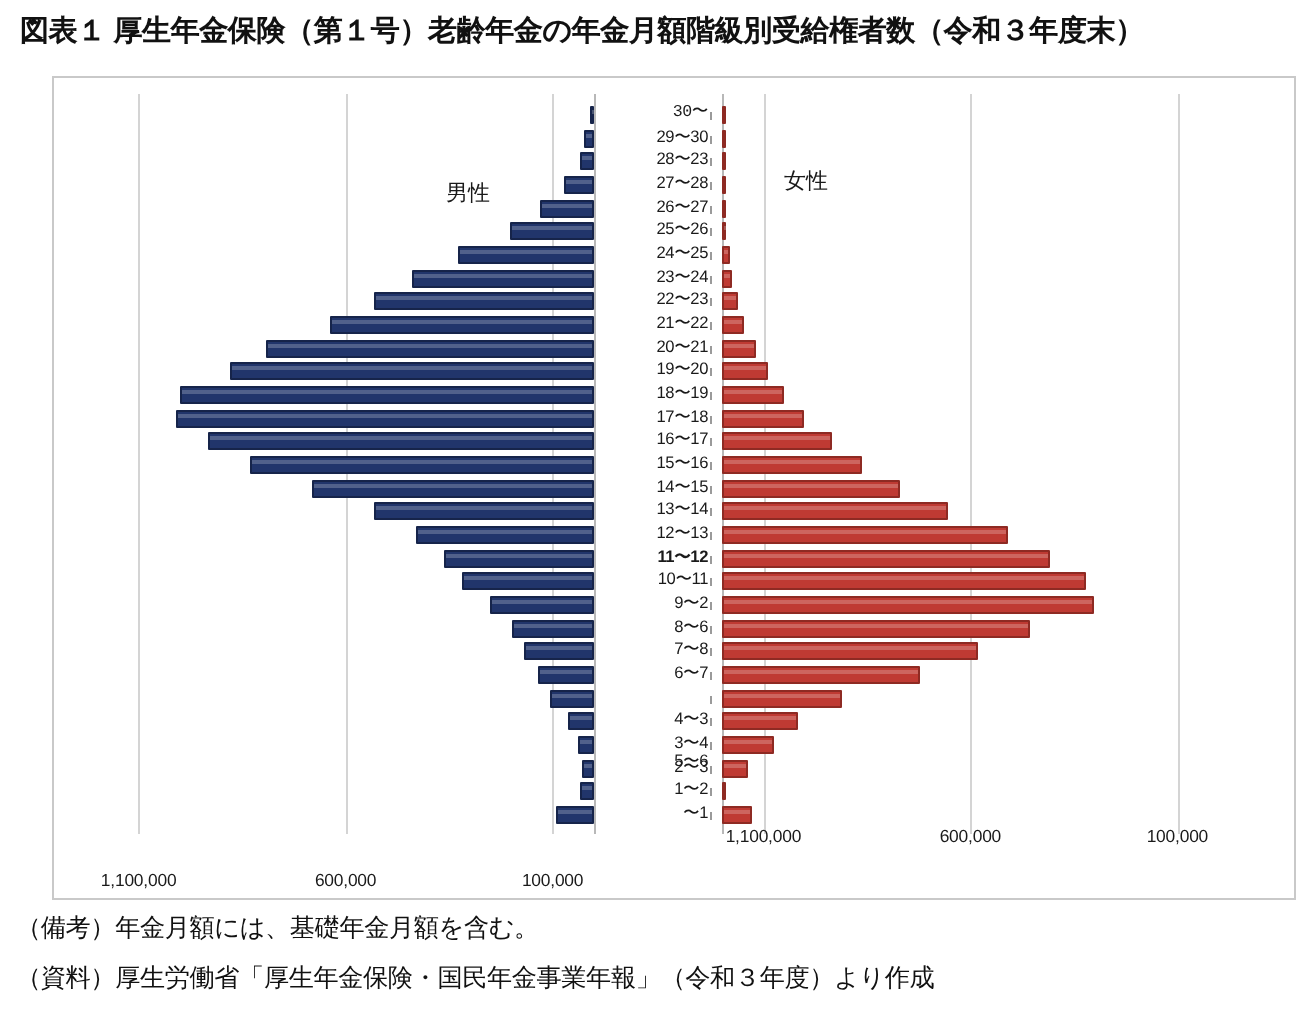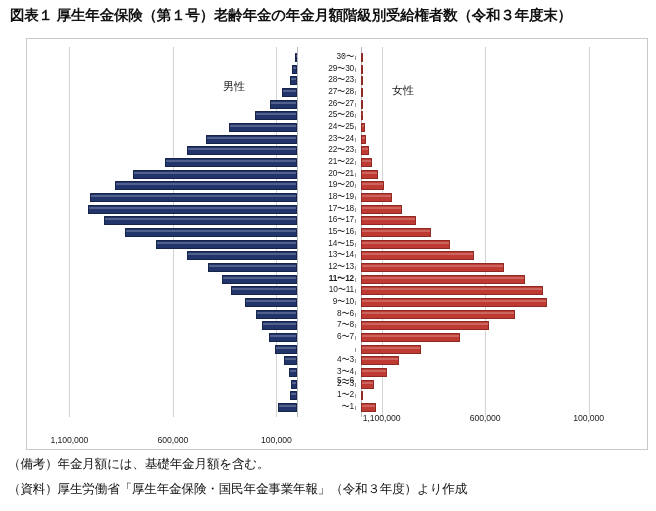--- a/index.html
+++ b/index.html
@@ -107,21 +107,21 @@
           <div class="gridline" style="left: 42.3px;"></div>
           <div class="gridline" style="left: 561.7px;"></div>
           <div class="gridline" style="left: 145.8px;"></div>
           <div class="gridline" style="left: 458.2px;"></div>
           <div class="gridline" style="left: 249.3px;"></div>
           <div class="gridline" style="left: 354.7px;"></div>
           <div class="axis-spine" style="left: 270px;"></div>
           <div class="axis-spine" style="left: 334px;"></div>
         </div>
 
-      <div class="series-label" id="lab-male" style="left:196px;top:40px;">男性</div>
+      <div class="series-label" id="lab-male" style="left:196px;top:50px;">男性</div>
       <div class="series-label" id="lab-female" style="left:365px;top:44px;">女性</div>
 
       <div class="rows" id="rows">
           <div class="row" style="height: 11.6774px; font-family: Liberation Mono, monospace;">
             <div class="bar male" style="left: 267.516px; width: 2.484px;">
               <div class="gloss"></div>
             </div>
             <div class="bar female" style="left: 334px; width: 1.2px;">
               <div class="gloss"></div>
             </div>
@@ -328,21 +328,21 @@
             <div class="cat-label" style="left: 273px; line-height: 11.6774px;">10〜11</div>
             <div class="tick-mark" style="left: 328px;"></div>
           </div>
           <div class="row" style="height: 11.6774px;">
             <div class="bar male" style="left: 218.25px; width: 51.75px;">
               <div class="gloss"></div>
             </div>
             <div class="bar female" style="left: 334px; width: 186.3px;">
               <div class="gloss"></div>
             </div>
-            <div class="cat-label" style="left: 273px; line-height: 11.6774px;">9〜10</div>
+            <div class="cat-label" style="left: 273px; line-height: 11.6774px;">9〜2</div>
             <div class="tick-mark" style="left: 328px;"></div>
           </div>
           <div class="row" style="height: 11.6774px;">
             <div class="bar male" style="left: 228.6px; width: 41.4px;">
               <div class="gloss"></div>
             </div>
             <div class="bar female" style="left: 334px; width: 154.215px;">
               <div class="gloss"></div>
             </div>
             <div class="cat-label" style="left: 273px; line-height: 11.6774px;">8〜6</div>

